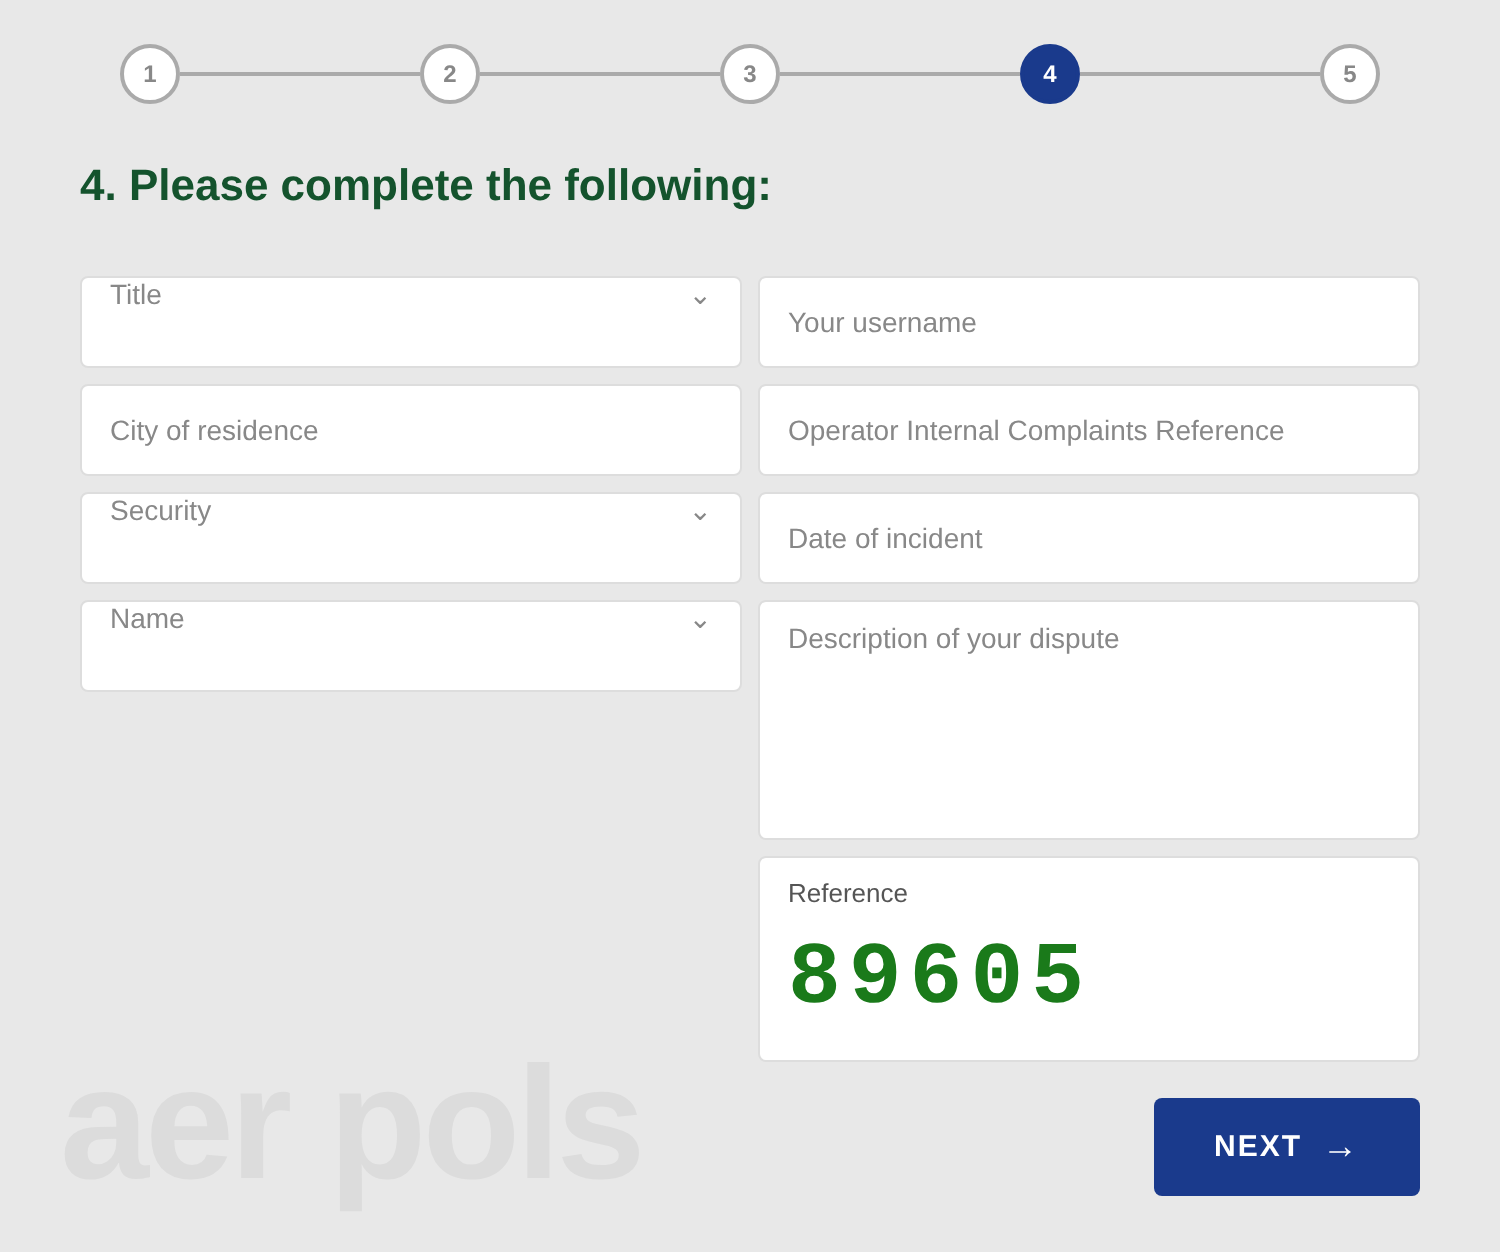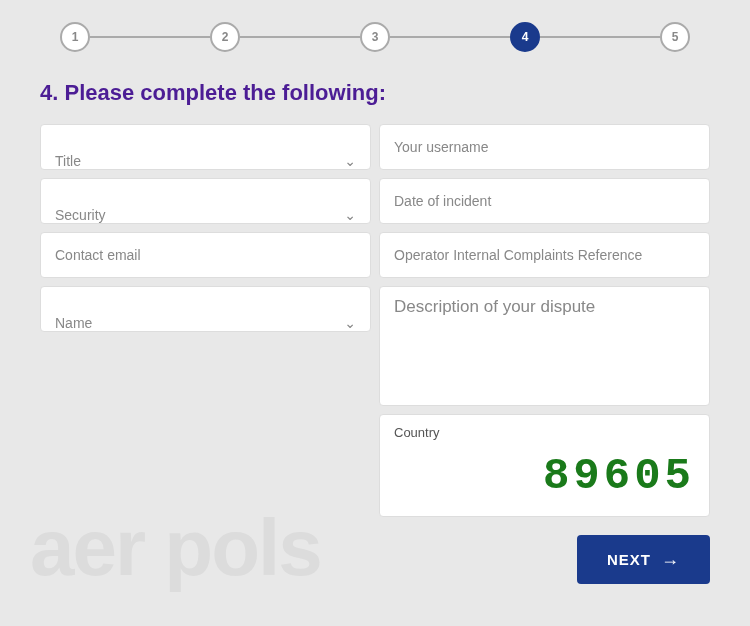--- a/index.html
+++ b/index.html
@@ -57,22 +57,22 @@
     
     .main {
       background: #e8e8e8;
       padding: 10px 40px 20px;
       position: relative;
     }
 
     .section-title {
       font-size: 22px;
       font-weight: bold;
-      color: #4c1d95;
-      margin-bottom: 18px;
+      color: #14532d;
+      margin-bottom: 32px;
     }
 
     
     .form-grid {
       display: grid;
       grid-template-columns: 1fr 1fr;
       gap: 8px;
     }
 
     
@@ -98,21 +98,21 @@
       color: #888;
     }
 
     .field-select {
       background: #fff;
       border: 1px solid #ddd;
       border-radius: 4px;
       padding: 0 14px;
       height: 46px;
       display: flex;
-      align-items: flex-end;
+      align-items: flex-start;
       justify-content: space-between;
       cursor: pointer;
     }
     .field-select span {
       color: #888;
       font-size: 14px;
     }
     .chevron {
       font-size: 16px;
       color: #888;
@@ -125,21 +125,21 @@
       border-radius: 4px;
       padding: 10px 14px;
       display: flex;
       align-items: flex-start;
     }
     .textarea-field textarea {
       border: none;
       outline: none;
       width: 100%;
       height: 100%;
-      font-size: 17px;
+      font-size: 14px;
       color: #14532d;
       background: transparent;
       resize: none;
       font-family: Arial, Helvetica, sans-serif;
     }
     .textarea-field textarea::placeholder {
       color: #888;
     }
 
     
@@ -157,21 +157,21 @@
       padding: 10px 14px;
     }
     .security-label {
       font-size: 13px;
       color: #555;
       margin-bottom: 6px;
     }
     .security-captcha {
       display: flex;
       align-items: center;
-      justify-content: flex-end;
+      justify-content: flex-start;
       height: 60px;
     }
     .captcha-text {
       font-size: 44px;
       font-weight: bold;
       color: #1a7a1a;
       letter-spacing: 4px;
       font-family: 'Courier New', monospace;
     }
 
@@ -254,58 +254,58 @@
 
     <div class="left-col">
 
       <div class="field-select">
         <span>Title</span>
         <span class="chevron">⌄</span>
       </div>
 
 
 
+      <div class="field-input">
+        <input type="text" placeholder="City of residence" style="">
+      </div>
 
       <div class="field-select">
         <span>Security</span>
         <span class="chevron">⌄</span>
       </div>
 
-      <div class="field-input">
-        <input type="email" placeholder="Contact email" style="">
-      </div>
 
       <div class="field-select">
         <span>Name</span>
         <span class="chevron">⌄</span>
       </div>
 
 
     </div>
 
     <div class="right-col">
 
       <div class="field-input">
         <input type="text" placeholder="Your username" style="">
       </div>
 
       <div class="field-input">
+        <input type="text" placeholder="Operator Internal Complaints Reference" style="">
+      </div>
+
+      <div class="field-input">
         <input type="text" placeholder="Date of incident" style="">
-      </div>
-
-      <div class="field-input">
-        <input type="text" placeholder="Operator Internal Complaints Reference" style="">
       </div>
 
       <div class="textarea-field" style="height: 120px;">
         <textarea placeholder="Description of your dispute" style=""></textarea>
       </div>
 
       <div class="security-section">
-        <div class="security-label">Country</div>
+        <div class="security-label">Reference</div>
         <div class="security-captcha">
           <span class="captcha-text">89605</span>
         </div>
       </div>
 
 
       <div class="btn-row">
         <button class="next-btn">
           <span>NEXT</span>
           <span class="arrow">→</span>

